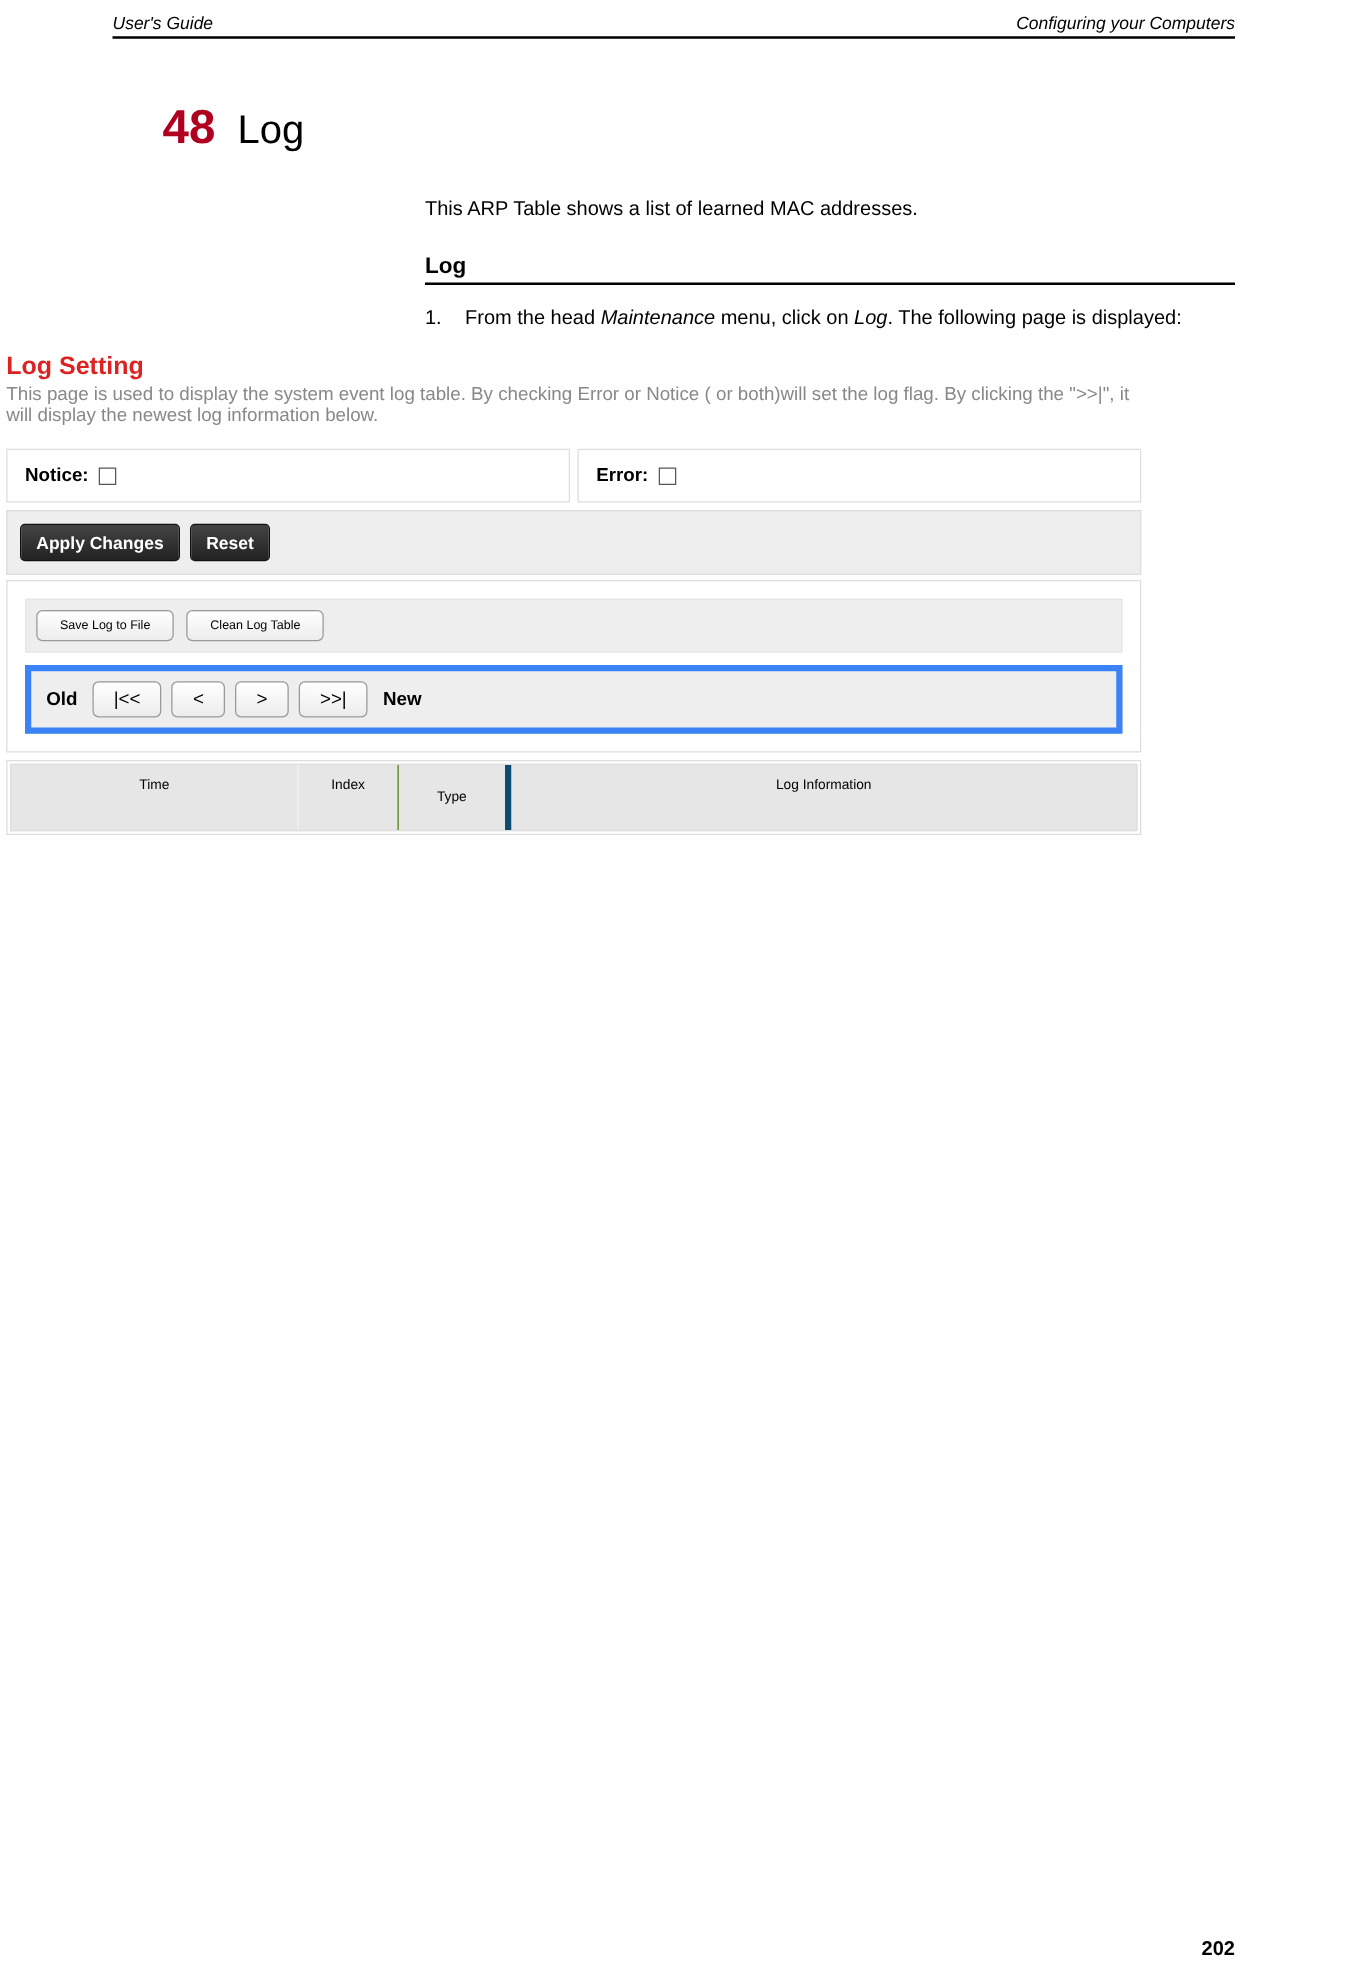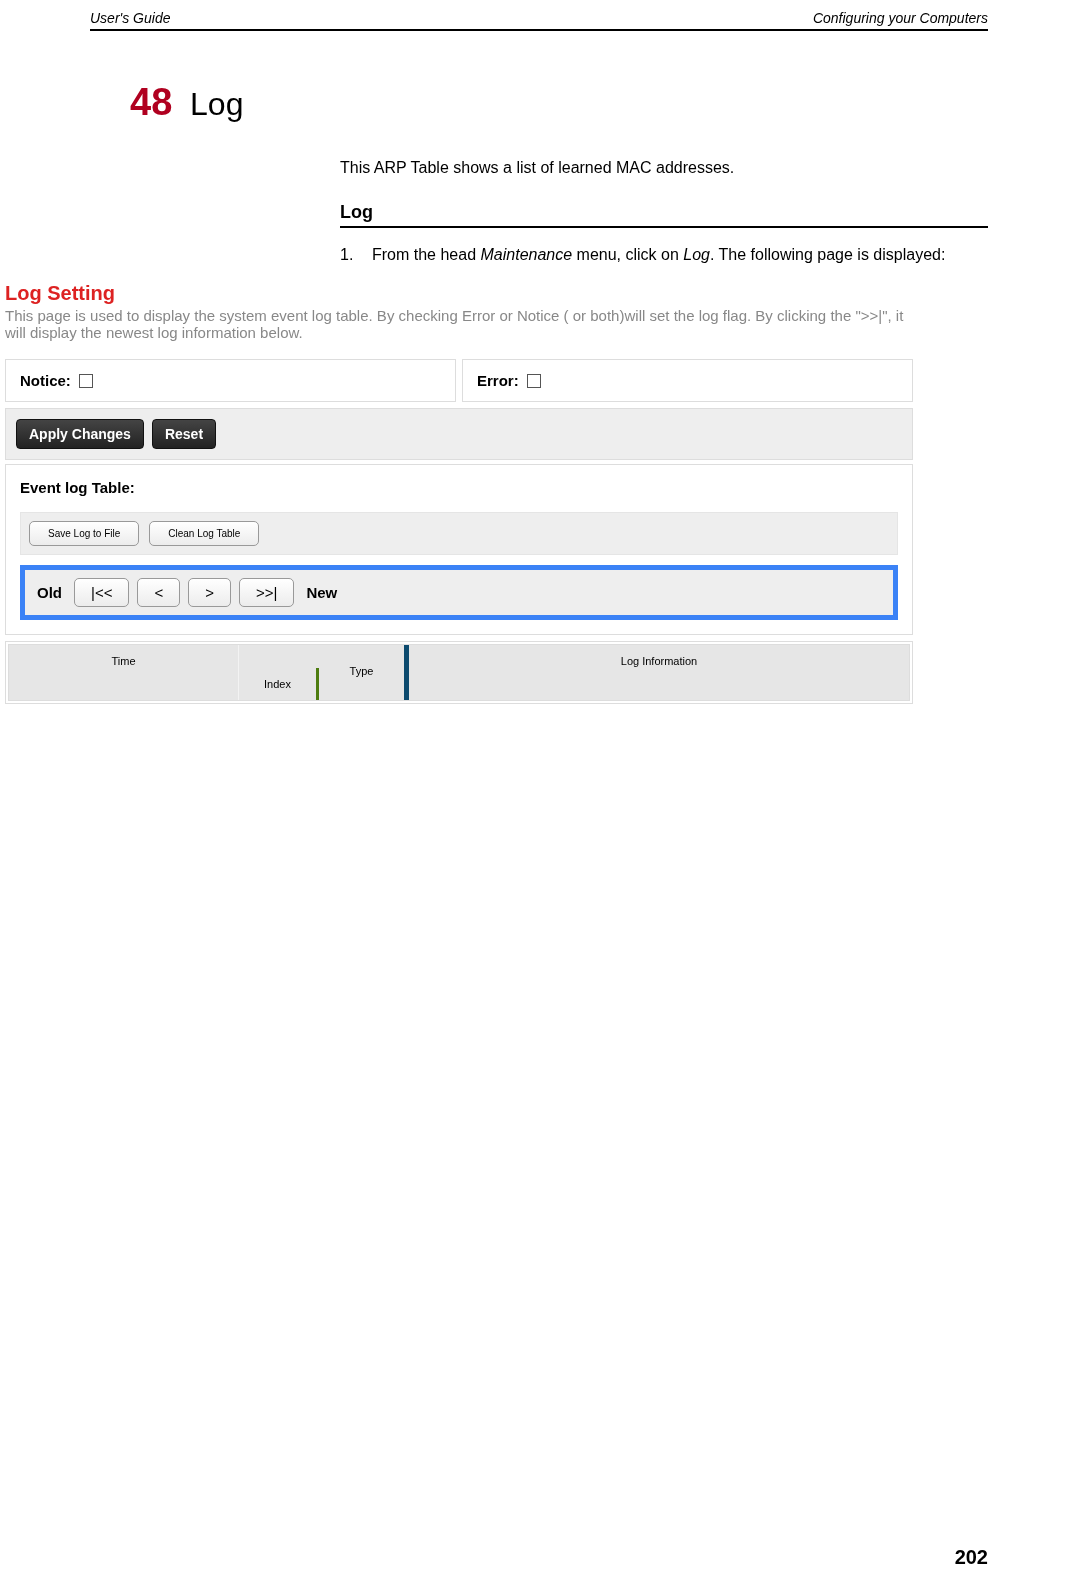--- a/index.html
+++ b/index.html
@@ -165,35 +165,35 @@
     .table-header-row {
       display: flex;
       background: #e6e6e6;
       font-weight: normal;
       font-size: 11px;
       text-align: center;
       border: 1px solid #ddd;
       margin: 2px;
     }
     .col-time { width: 230px; padding: 10px 4px; border-right: 1px solid #f3f3f3; }
-    .col-index { width: 80px; padding: 10px 4px; border-right: 3px solid #4d7c0f; margin-top: 23px; }
+    .col-index { width: 80px; padding: 10px 4px; border-right: 1px solid #4d7c0f; }
     .col-type { width: 90px; padding: 20px 4px; border-right: 5px solid #0c4a6e; }
     .col-info { flex: 1; padding: 10px 4px; }
     .page-row {
       padding: 5px 6px 14px 4px;
       font-weight: bold;
       font-size: 15px;
       margin: 0 2px;
     }
     .page-number {
       position: absolute;
       bottom: 15px;
       right: 90px;
       font-weight: bold;
-      font-size: 20px;
+      font-size: 16px;
     }
   </style>
 </head>
 <body>
 
 <div class="page-header">
   <span>User's Guide</span>
   <span>Configuring your Computers</span>
 </div>
 <div class="header-line"></div>
@@ -228,21 +228,20 @@
       <span class="checkbox-icon"></span>
     </div>
   </div>
 
   <div class="button-bar">
     <button class="btn-dark">Apply Changes</button>
     <button class="btn-dark">Reset</button>
   </div>
 
   <div class="event-panel">
-    <div class="event-title">Event log Table:</div>
     <div class="button-row">
       <button class="btn-light">Save Log to File</button>
       <button class="btn-light">Clean Log Table</button>
     </div>
     <div class="nav-row">
       <span class="nav-label">Old</span>
       <button class="btn-nav">|&lt;&lt;</button>
       <button class="btn-nav">&lt;</button>
       <button class="btn-nav">&gt;</button>
       <button class="btn-nav">&gt;&gt;|</button>

